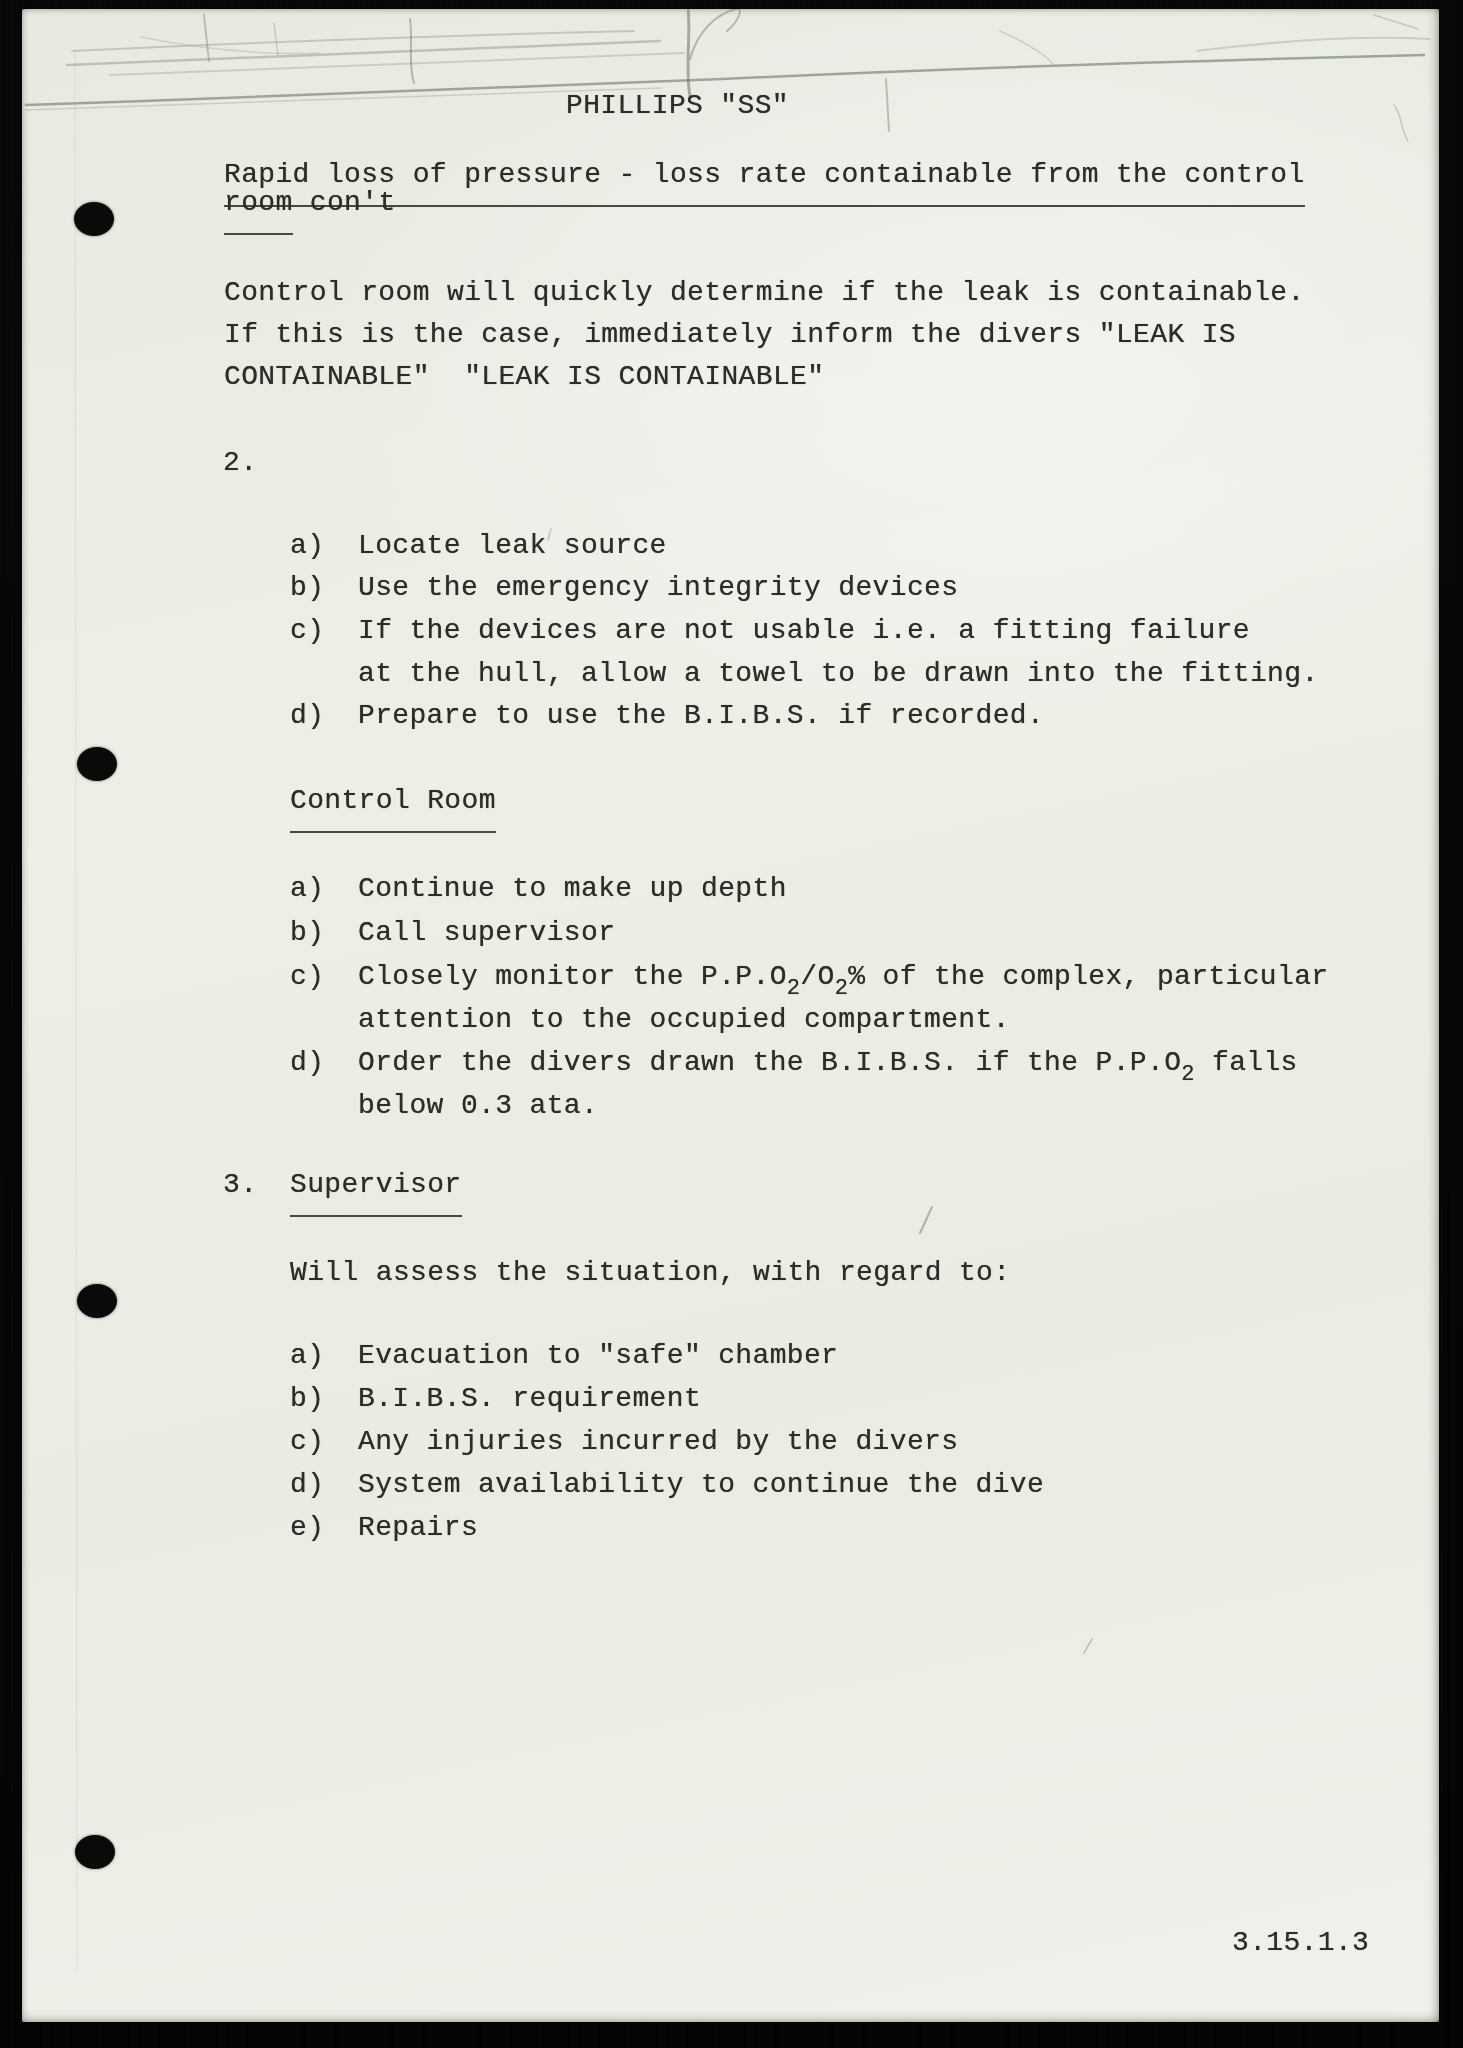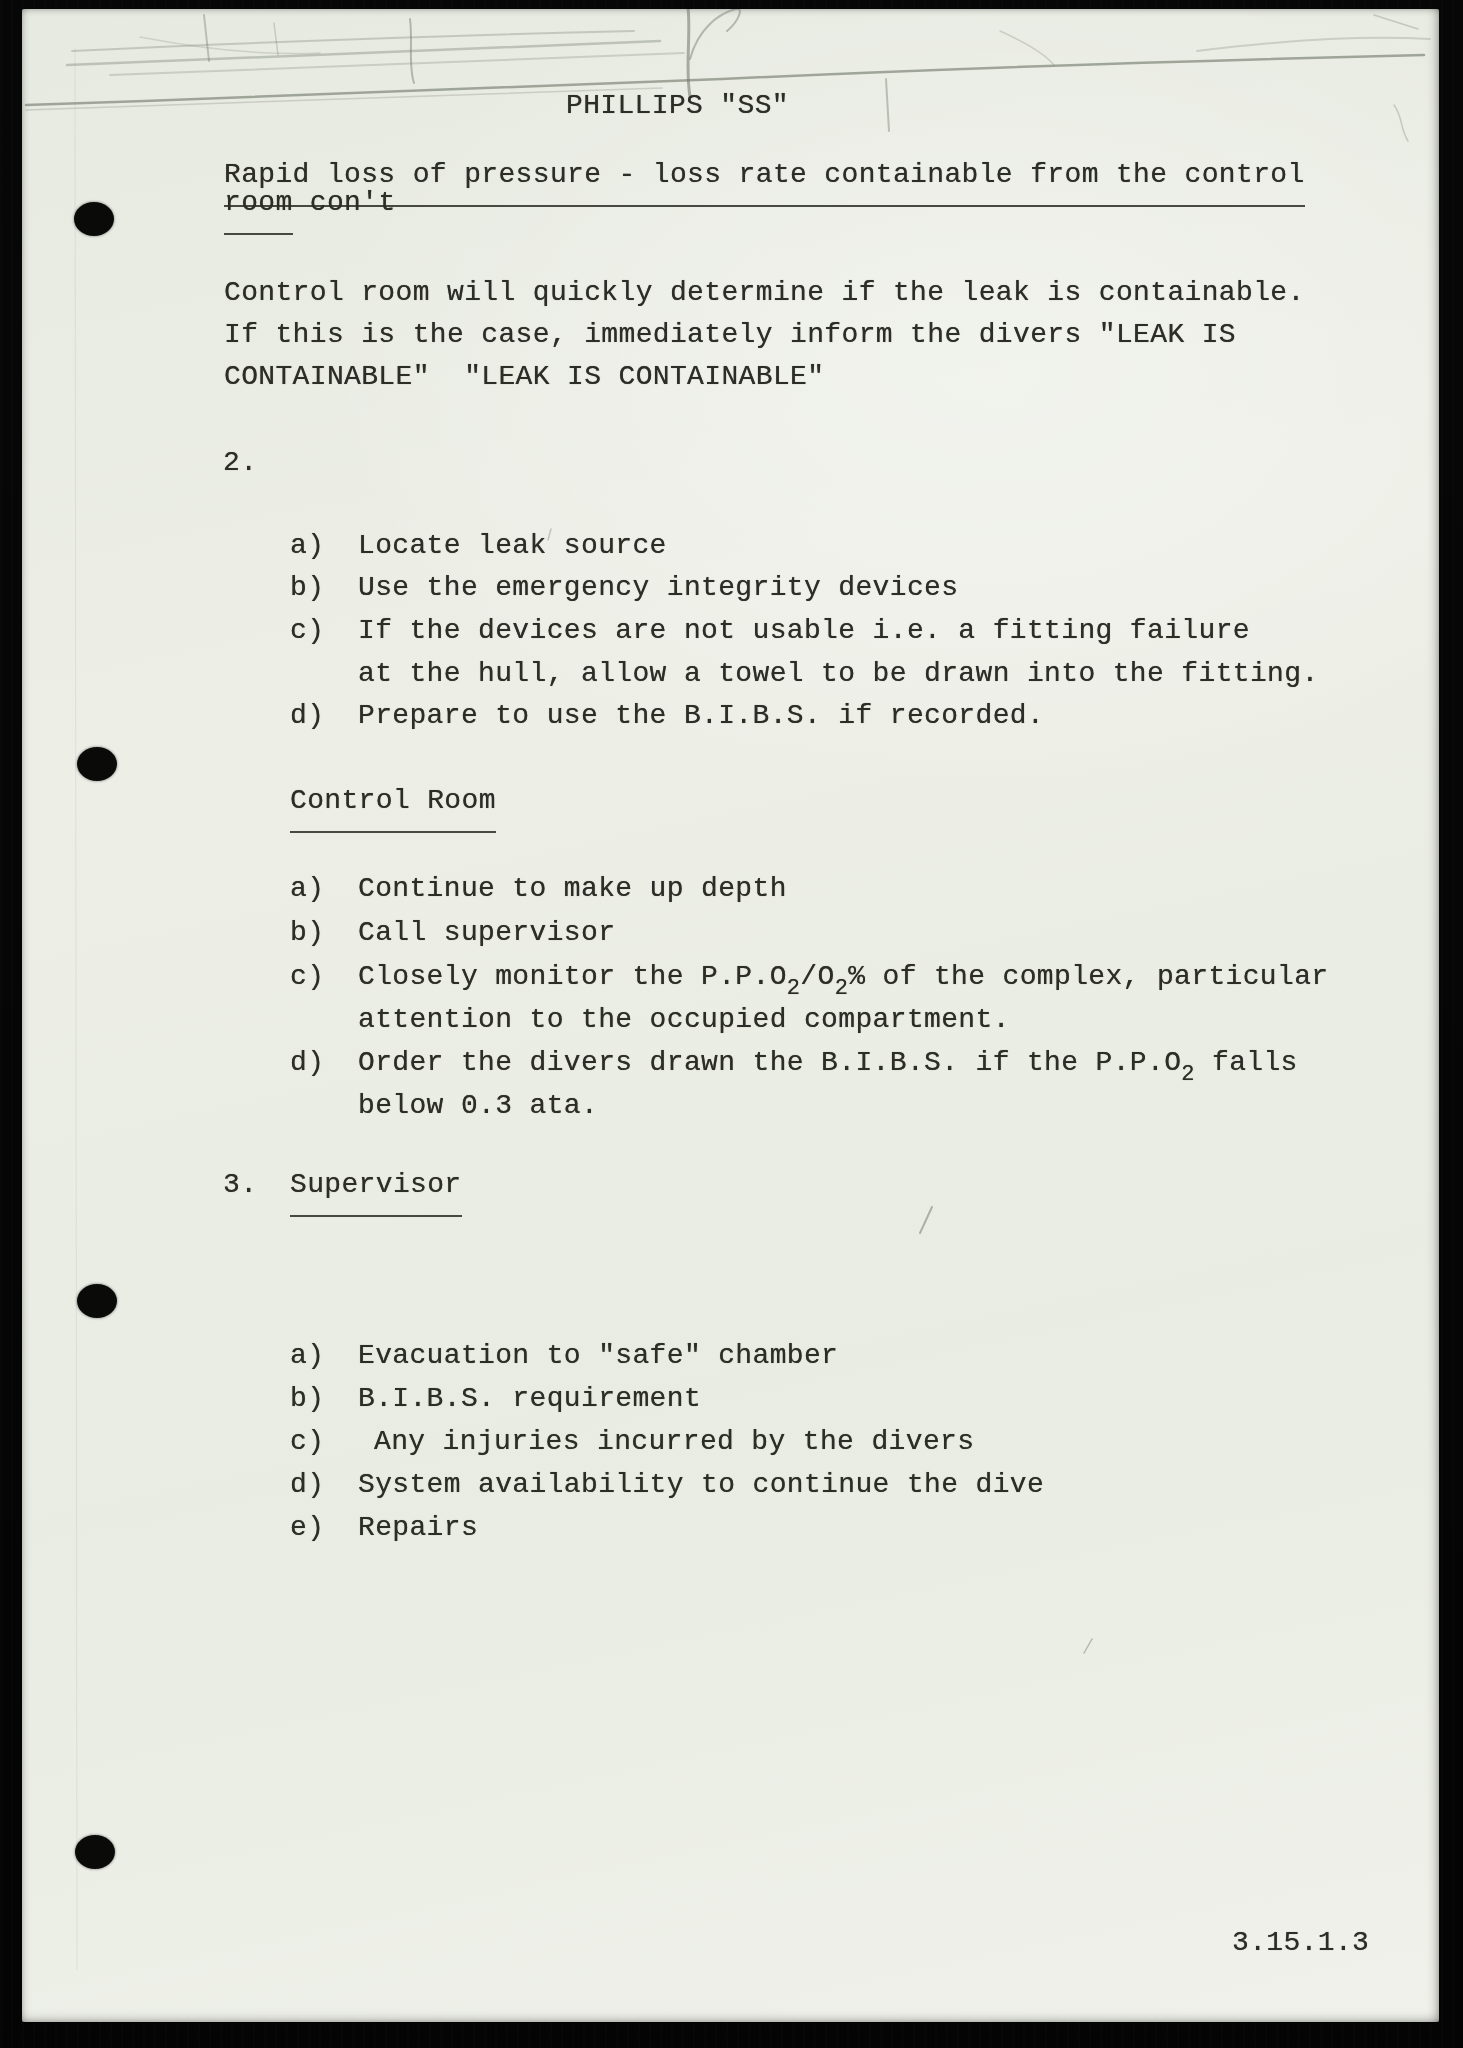--- a/index.html
+++ b/index.html
@@ -117,29 +117,30 @@
     <div class="tline" style="left:336px;top:954px"><span>Closely monitor the P.P.O</span><span class="sub">2</span><span>/O</span><span class="sub">2</span><span>% of the complex, particular</span></div>
     <div class="tline" style="left:336px;top:997px">attention to the occupied compartment.</div>
 
     <div class="tline" style="left:268px;top:1040px">d)</div>
     <div class="tline" style="left:336px;top:1040px"><span>Order the divers drawn the B.I.B.S. if the P.P.O</span><span class="sub">2</span><span> falls</span></div>
     <div class="tline" style="left:336px;top:1083px">below 0.3 ata.</div>
 
     <div class="tline" style="left:201px;top:1162px">3.</div>
     <div class="tline" style="left:268px;top:1162px"><span class="ul">Supervisor</span></div>
 
+    <div class="tline" style="left:268px;top:1250px">Will assess the situation, with regard to:</div>
 
     <div class="tline" style="left:268px;top:1333px">a)</div>
     <div class="tline" style="left:336px;top:1333px">Evacuation to "safe" chamber</div>
 
     <div class="tline" style="left:268px;top:1376px">b)</div>
     <div class="tline" style="left:336px;top:1376px">B.I.B.S. requirement</div>
 
     <div class="tline" style="left:268px;top:1419px">c)</div>
-    <div class="tline" style="left:352px;top:1419px">Any injuries incurred by the divers</div>
+    <div class="tline" style="left:336px;top:1419px">Any injuries incurred by the divers</div>
 
     <div class="tline" style="left:268px;top:1462px">d)</div>
     <div class="tline" style="left:336px;top:1462px">System availability to continue the dive</div>
 
     <div class="tline" style="left:268px;top:1505px">e)</div>
     <div class="tline" style="left:336px;top:1505px">Repairs</div>
 
     <div class="tline" style="left:1210px;top:1920px">3.15.1.3</div>
 
   </div>

